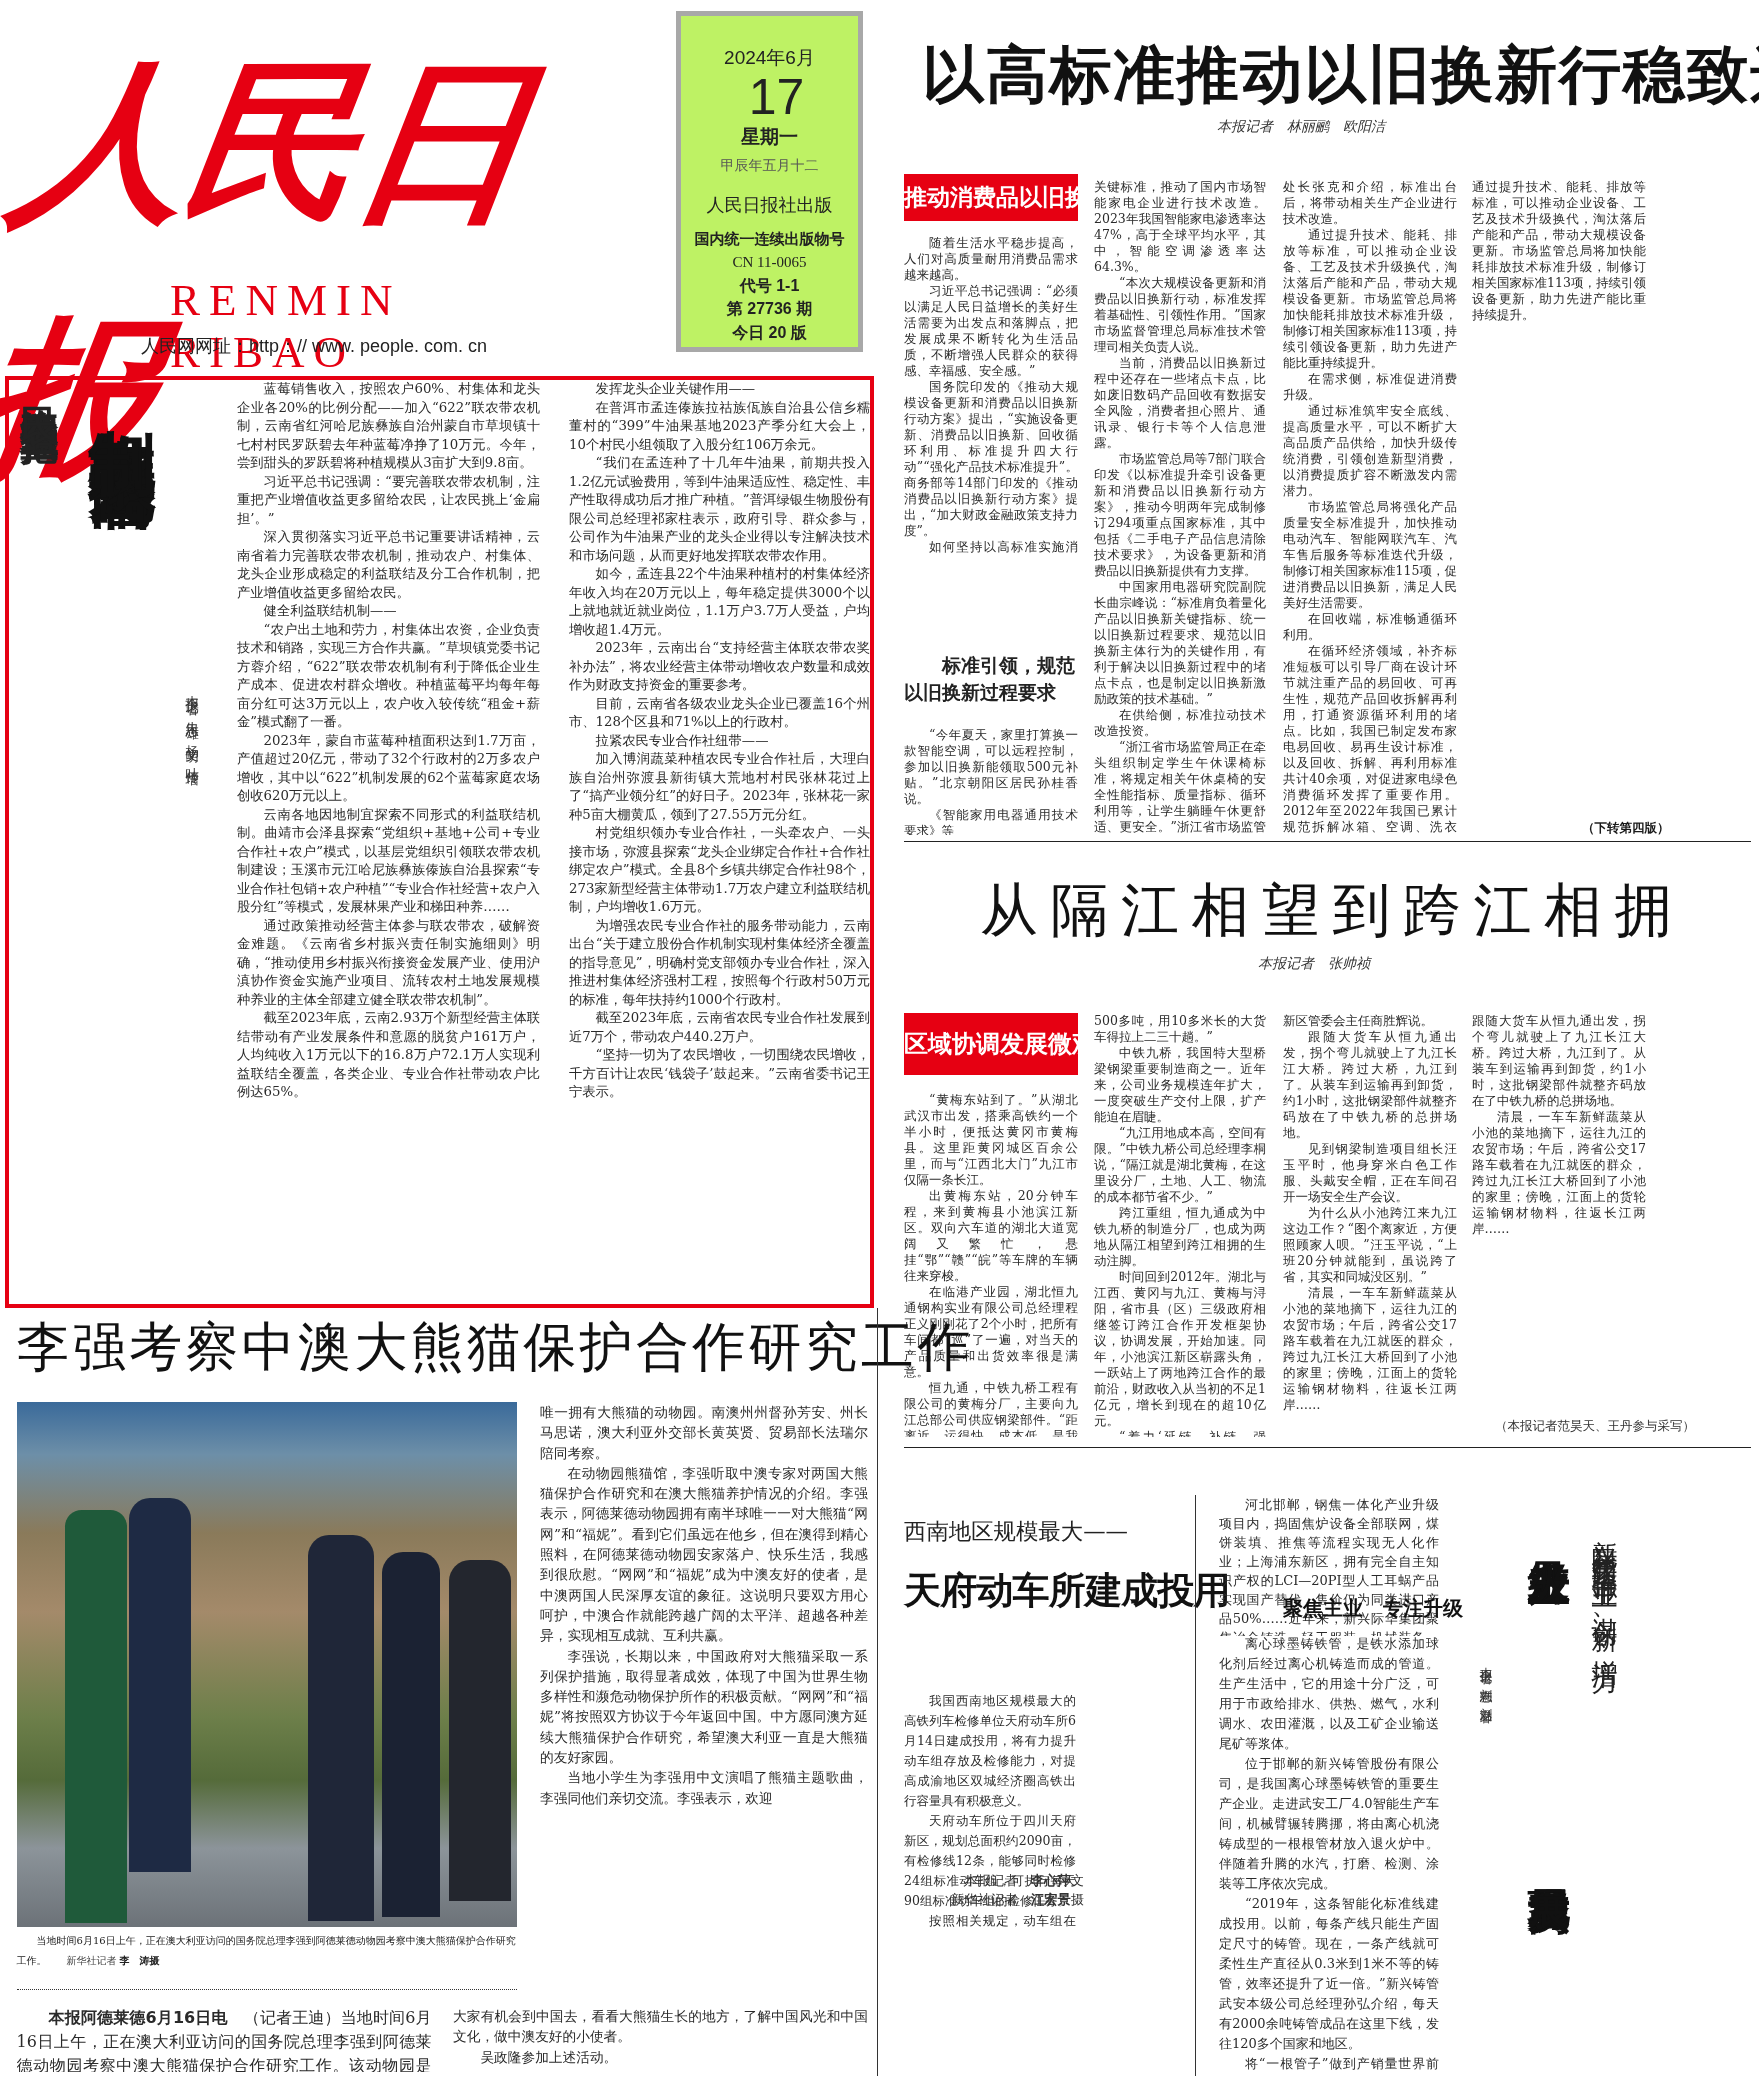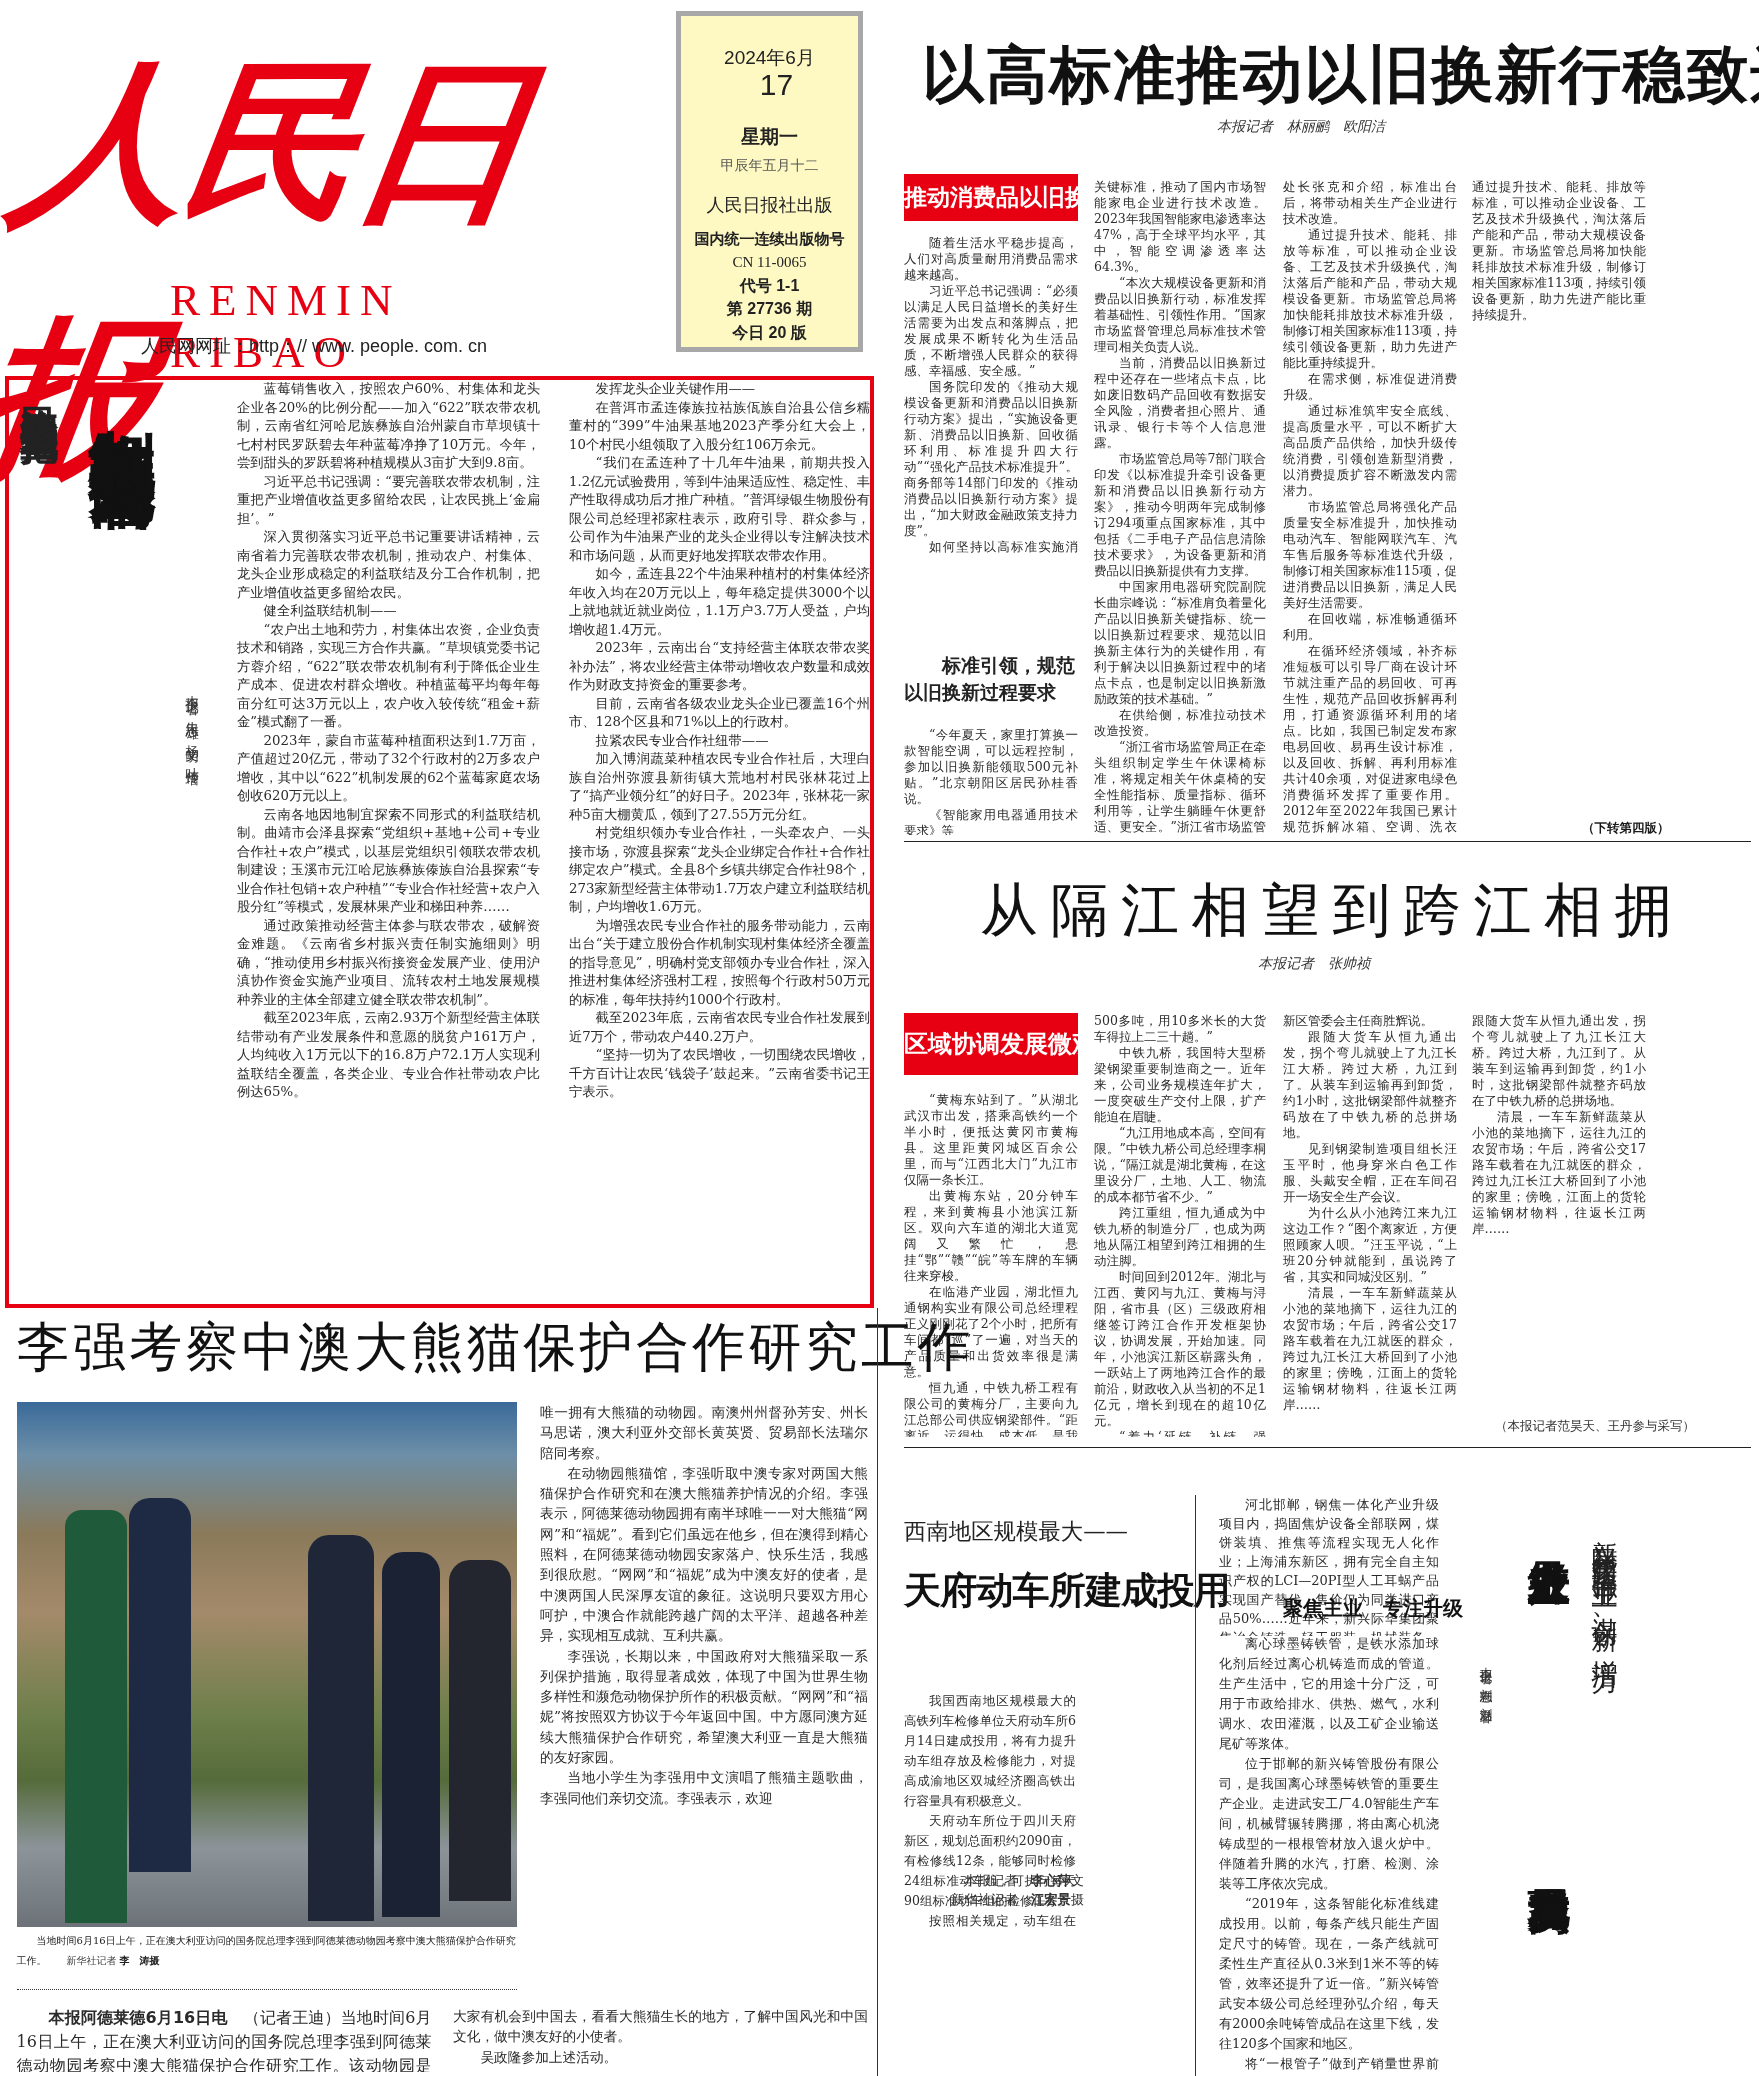--- a/index.html
+++ b/index.html
@@ -2,21 +2,21 @@
 <html style="font-size:6.6px"><head>
 <meta charset="utf-8">
 <style>
   * { box-sizing: border-box; margin: 0; padding: 0; }
   html, body { width: 1760px; height: 2513px; background: #ffffff; }
   body { position: relative; font-family: "DejaVu Serif", serif; color: #1a1a1a; overflow: hidden; }
   .abs { position: absolute; }
   .masthead-title { left: 16.6px; top: 12.5px; width: 606px; height: 257px; font-family: "DejaVu Serif", serif; font-weight: bold; font-style: italic; font-size: 174px; color: #e60012; letter-spacing: -4.2px; line-height: 257px; transform: skewX(-8deg); }
   .masthead-pinyin { left: 170px; top: 274px; width: 374px; font-size: 45px; color: #e60012; letter-spacing: 9px; font-family: "Liberation Serif", serif; }
   .masthead-url { left: 141px; top: 334px; font-size: 18px; font-family: "Liberation Sans", sans-serif; color: #222; }
-  .datebox { left: 676px; top: 10.8px; width: 187px; height: 341px; border: 5px solid #a8a8a8; background: #fef9c3; text-align: center; font-family: "Liberation Sans", sans-serif; color: #222; }
+  .datebox { left: 676px; top: 10.8px; width: 187px; height: 341px; border: 5px solid #a8a8a8; background: #bef264; text-align: center; font-family: "Liberation Sans", sans-serif; color: #222; }
   .datebox .row { position: absolute; left: 0; width: 100%; }
   .page-headline { font-family: "DejaVu Sans", sans-serif; font-weight: bold; color: #111; white-space: nowrap; }
   .byline { font-family: "DejaVu Serif", serif; font-style: italic; color: #333; }
   .col { font-family: "DejaVu Serif", serif; font-size: 12.5px; line-height: 16px; text-align: justify; color: #2a2a2a; overflow: hidden; }
   .col p { text-indent: 2em; }
   .col p.noi { text-indent: 0; }
   .redtag { background: #e60012; color: #fff; font-family: "DejaVu Sans", sans-serif; font-weight: bold; text-align: center; white-space: nowrap; }
   .rule { background: #222; height: 1.2px; }
   .vt { writing-mode: vertical-rl; font-family: "DejaVu Sans", sans-serif; font-weight: bold; }
   .photo { overflow: hidden; }
@@ -24,21 +24,21 @@
 </style>
 </head>
 <body>
 
 <div class="abs masthead-title">人民日报</div>
 <div class="abs masthead-pinyin">RENMIN RIBAO</div>
 <div class="abs masthead-url">人民网网址：http：// www. people. com. cn</div>
 
 <div class="abs datebox">
   <div class="row" style="top:29px;font-size:19px;">2024年6月</div>
-  <div class="row" style="top:52px;font-size:30px;padding-left:14px;">17</div>
+  <div class="row" style="top:52px;font-size:50px;padding-left:14px;">17</div>
   <div class="row" style="top:108px;font-size:19px;font-weight:bold;">星期一</div>
   <div class="row" style="top:141px;font-size:14px;color:#555;">甲辰年五月十二</div>
   <div class="row" style="top:177px;font-size:18px;font-family:'DejaVu Serif',serif;">人民日报社出版</div>
   <div class="row" style="top:214px;font-size:15px;font-weight:bold;">国内统一连续出版物号</div>
   <div class="row" style="top:238px;font-size:15px;font-family:'Liberation Serif',serif;">CN 11-0065</div>
   <div class="row" style="top:260px;font-size:16px;font-weight:bold;">代号 1-1</div>
   <div class="row" style="top:283px;font-size:16px;font-weight:bold;">第 27736 期</div>
   <div class="row" style="top:307px;font-size:16px;font-weight:bold;">今日 20 版</div>
 </div>
 

